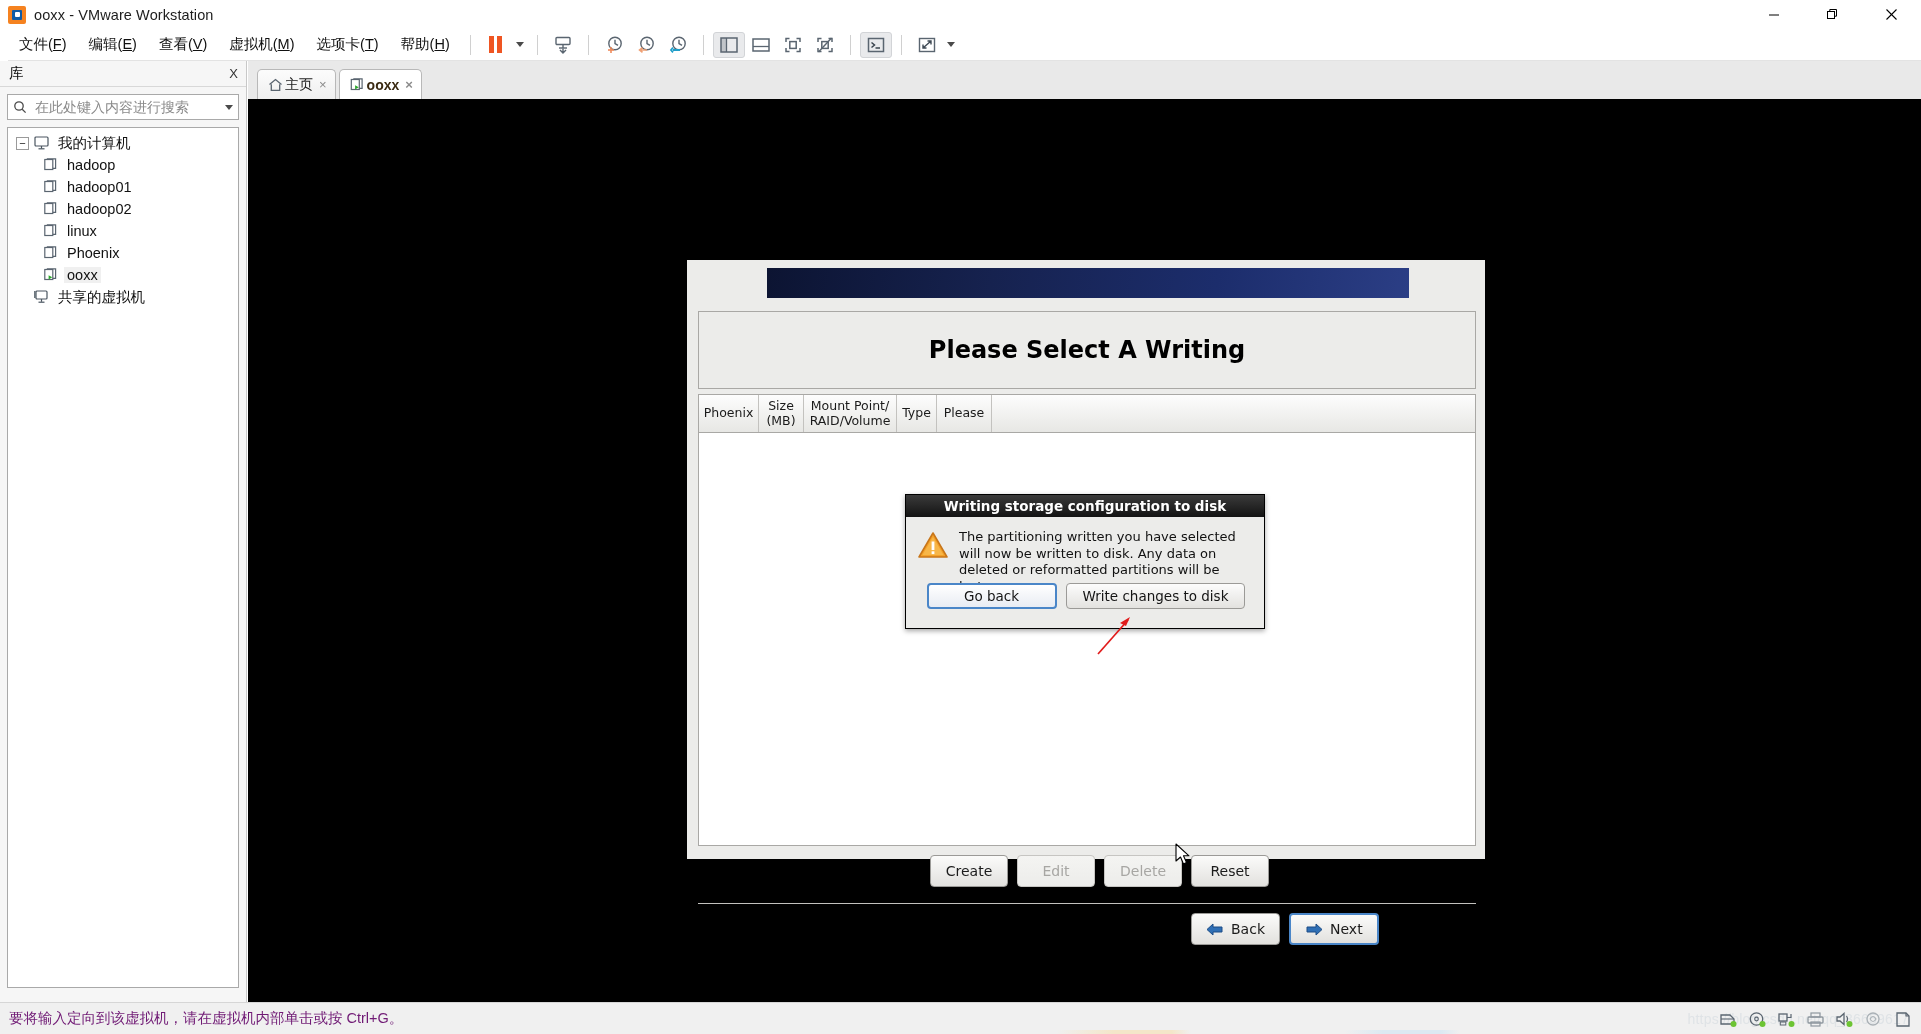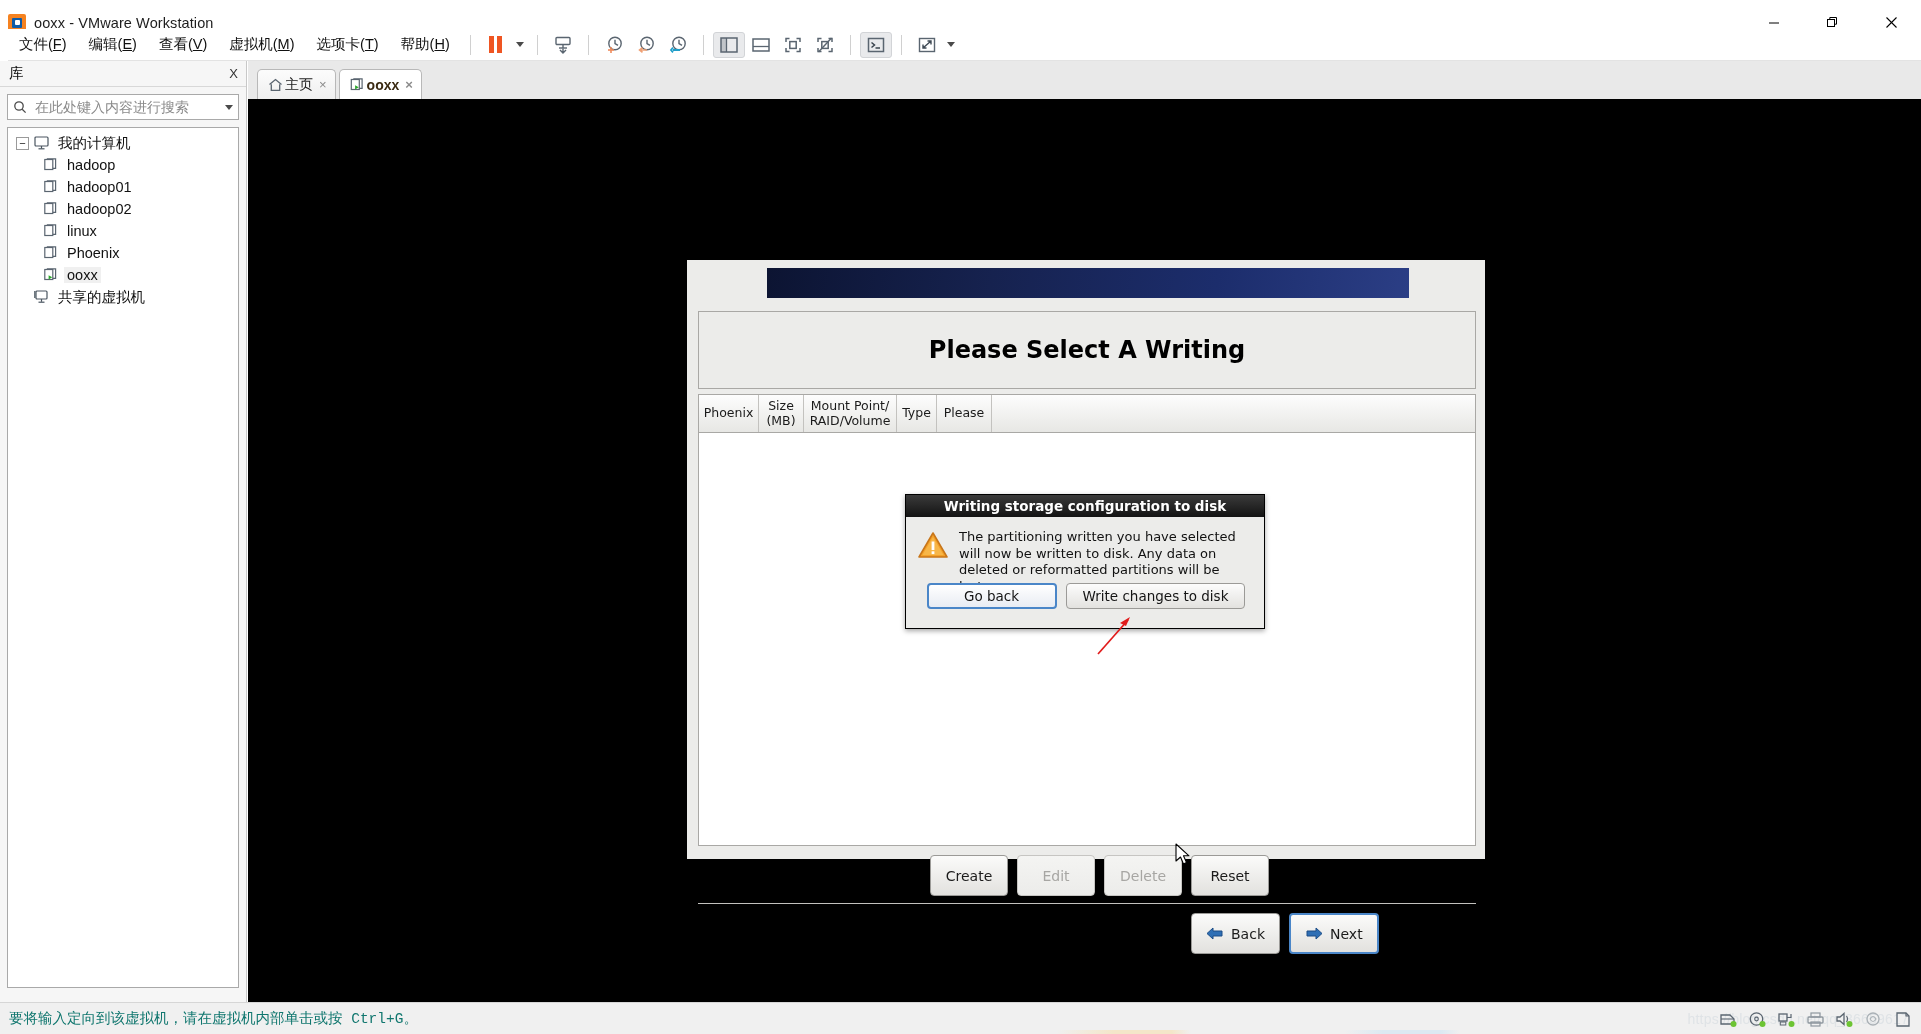--- a/index.html
+++ b/index.html
@@ -13,21 +13,21 @@
   #app {
     position: relative;
     width: 1921px; height: 1034px;
     background: #ffffff;
   }
 
   
   .titlebar {
     position: absolute; left:0; top:0; width:1921px; height:29px;
     background:#ffffff;
-    display:flex; align-items:center;margin-top:8px;
+    display:flex; align-items:center;
   }
   .title-logo {
     width:18px; height:18px; margin-left:8px; margin-right:8px;
     position:relative; flex:none;
   }
   .title-logo .lg-outer{
     position:absolute; left:0; top:0; width:18px; height:18px;
     background:#f58220; border-radius:2px;
   }
   .title-logo .lg-inner{
@@ -175,21 +175,21 @@
     font-size:12.5px; color:#1a1a1a; padding:0 6px;
     border-right:1px solid #c3c2bf; line-height:1.15;
     font-family:"DejaVu Sans", sans-serif;
   }
   .th.last { border-right:none; flex:1; }
   .inst-tbody { height:412px; background:#fff; }
   .btnrow {
     position:absolute; display:flex; gap:9px;
   }
   .gbtn {
-    min-width:78px; height:41px; padding:0 14px;
+    min-width:78px; height:32px; padding:0 14px;
     background:linear-gradient(#fbfbfa,#e2e1de);
     border:1px solid #9b9a97; border-radius:4px;
     font-size:14px; color:#1b1b1b;
     display:flex; align-items:center; justify-content:center;
     font-family:"DejaVu Sans", sans-serif;
   }
   .gbtn.disabled { color:#a7a6a3; background:linear-gradient(#f4f4f2,#ececea); border-color:#c6c5c2;}
   .gbtn.focus { border:2px solid #4a86c8; }
   .gbtn .arrow { margin-right:7px; display:block; }
 
@@ -232,21 +232,21 @@
 
   .red-arrow { position:absolute; left:1090px; top:612px; pointer-events:none; }
   .cursor-ptr { position:absolute; left:1175px; top:843px; pointer-events:none; }
 
   
   .statusbar {
     position:absolute; left:0; top:1002px; width:1921px; height:32px;
     background:#f0f0f0; border-top:1px solid #d6d6d6;
     display:flex; align-items:center;
   }
-  .status-text { font-size:14.5px; color:#0f766e; margin-left:9px;font-family:Liberation Mono, monospace; }
+  .status-text { font-size:14.5px; color:#701a75; margin-left:9px; }
   .status-icons {
     position:absolute; right:8px; top:0; height:32px;
     display:flex; align-items:center; gap:9px;
   }
   .status-icons .sico { position:relative; width:20px; height:17px; }
   .watermark {
     position:absolute; right:12px; top:8px; font-size:14px; color:#dfe3e6;
     letter-spacing:.2px; white-space:nowrap; pointer-events:none;
     font-family:"Liberation Sans", sans-serif;
   }

